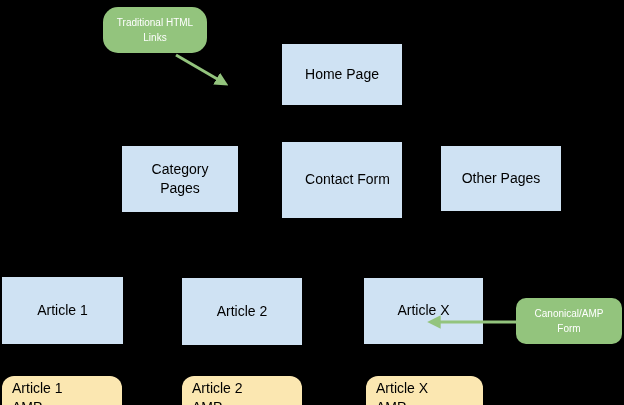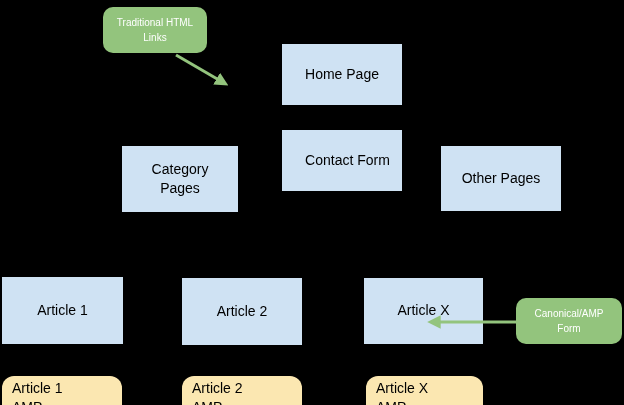--- a/index.html
+++ b/index.html
@@ -70,38 +70,38 @@
 </style>
 </head>
 <body>
 
 <div>
 
   <div class="node blue" style="left:282px; top:5px; width:120px; height:61px;">Home Page</div>
 
   <div class="node blue" style="left:122px; top:107px; width:116px; height:66px;">Category
 Pages</div>
-  <div class="node blue" style="left:282px; top:91px; width:120px; height:61px;padding-left:11px;">Contact Form</div>
+  <div class="node blue" style="left:282px; top:103px; width:120px; height:76px;padding-left:11px;">Contact Form</div>
   <div class="node blue" style="left:441px; top:107px; width:120px; height:65px;">Other Pages</div>
 
   <div class="node blue" style="left:2px; top:238px; width:121px; height:67px;">Article 1</div>
   <div class="node blue" style="left:182px; top:239px; width:120px; height:67px;">Article 2</div>
   <div class="node blue" style="left:364px; top:239px; width:119px; height:66px;">Article X</div>
 
   <div class="node yellow" style="left:2px; top:337px; width:120px; height:64px;">Article 1
 AMP
 Counterpart</div>
   <div class="node yellow" style="left:182px; top:337px; width:120px; height:64px;">Article 2
 AMP
 Counterpart</div>
   <div class="node yellow" style="left:366px; top:337px; width:117px; height:64px;">Article X
 AMP
 Counterpart</div>
 
-  <div class="callout" style="left:103px; top:7px; width:104px; height:46px;">Traditional HTML
+  <div class="callout" style="left:103px; top:7px; width:104px; height:46px;border-radius:15px;">Traditional HTML
 Links</div>
   <div class="callout" style="left:516px; top:298px; width:106px; height:46px;">Canonical/AMP
 Form</div>
 
   <svg class="arrows" width="624" height="405" viewBox="0 0 624 405">
     <defs>
       <marker id="ah" viewBox="0 0 10 10" refX="2" refY="5" markerWidth="4.5" markerHeight="4.5" orient="auto-start-reverse">
         <path class="arrow-head" d="M 0 0 L 10 5 L 0 10 z"></path>
       </marker>
     </defs>

